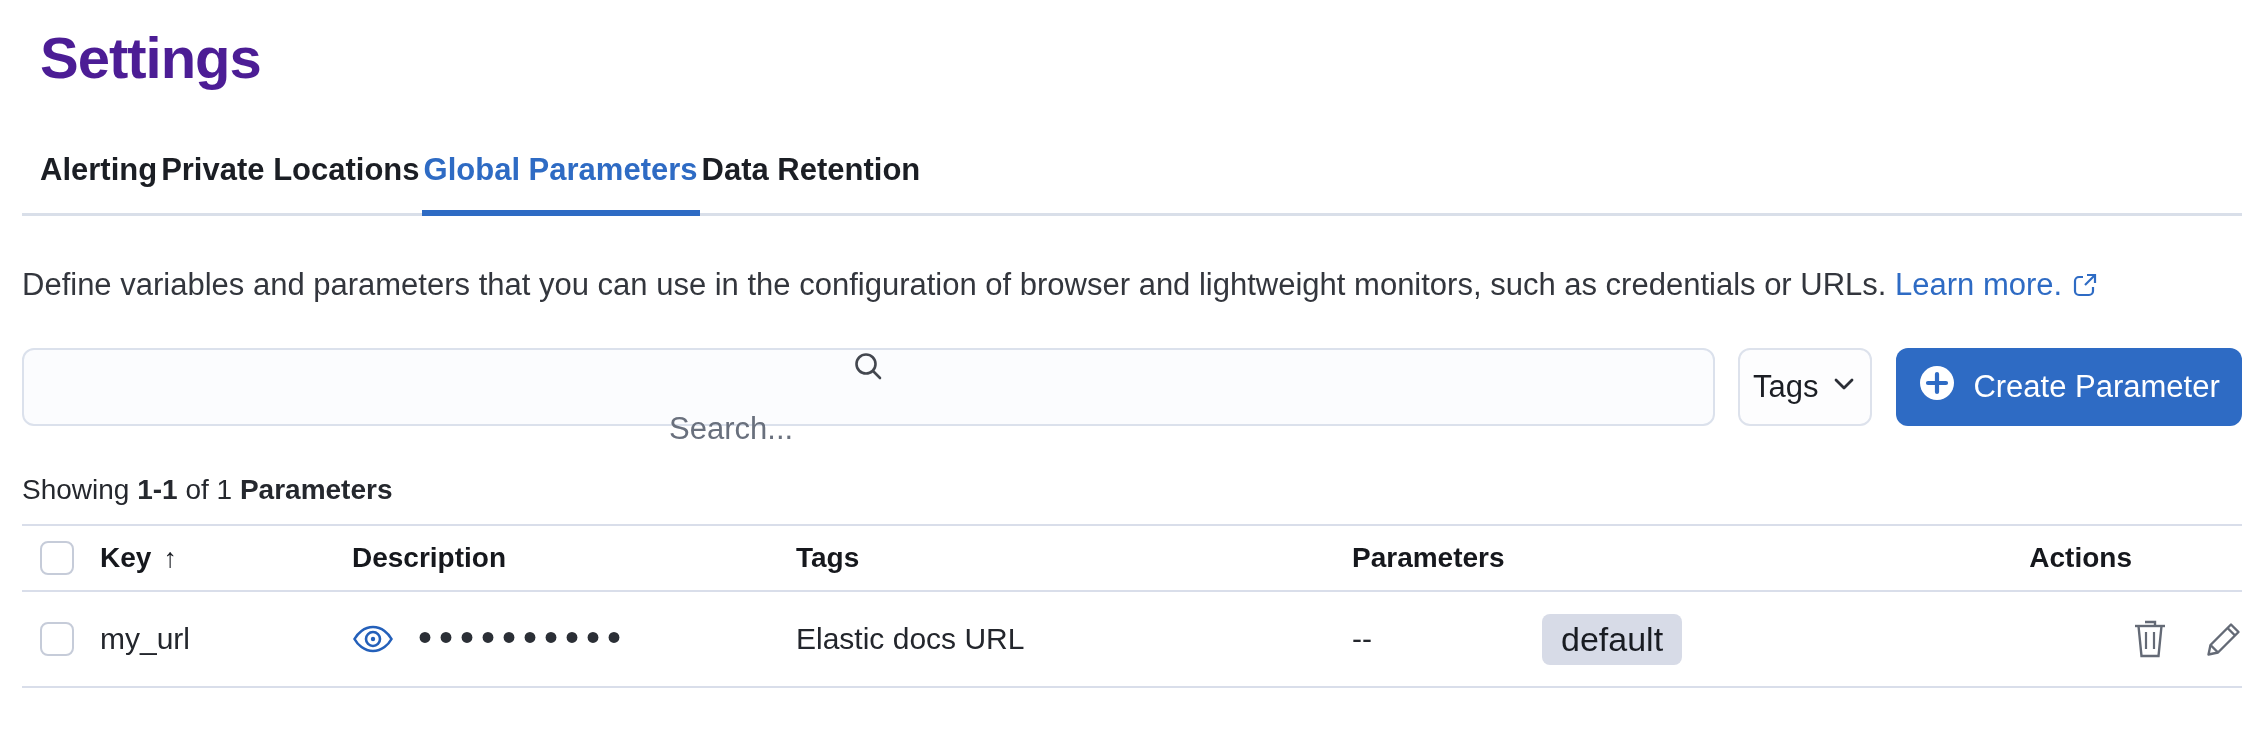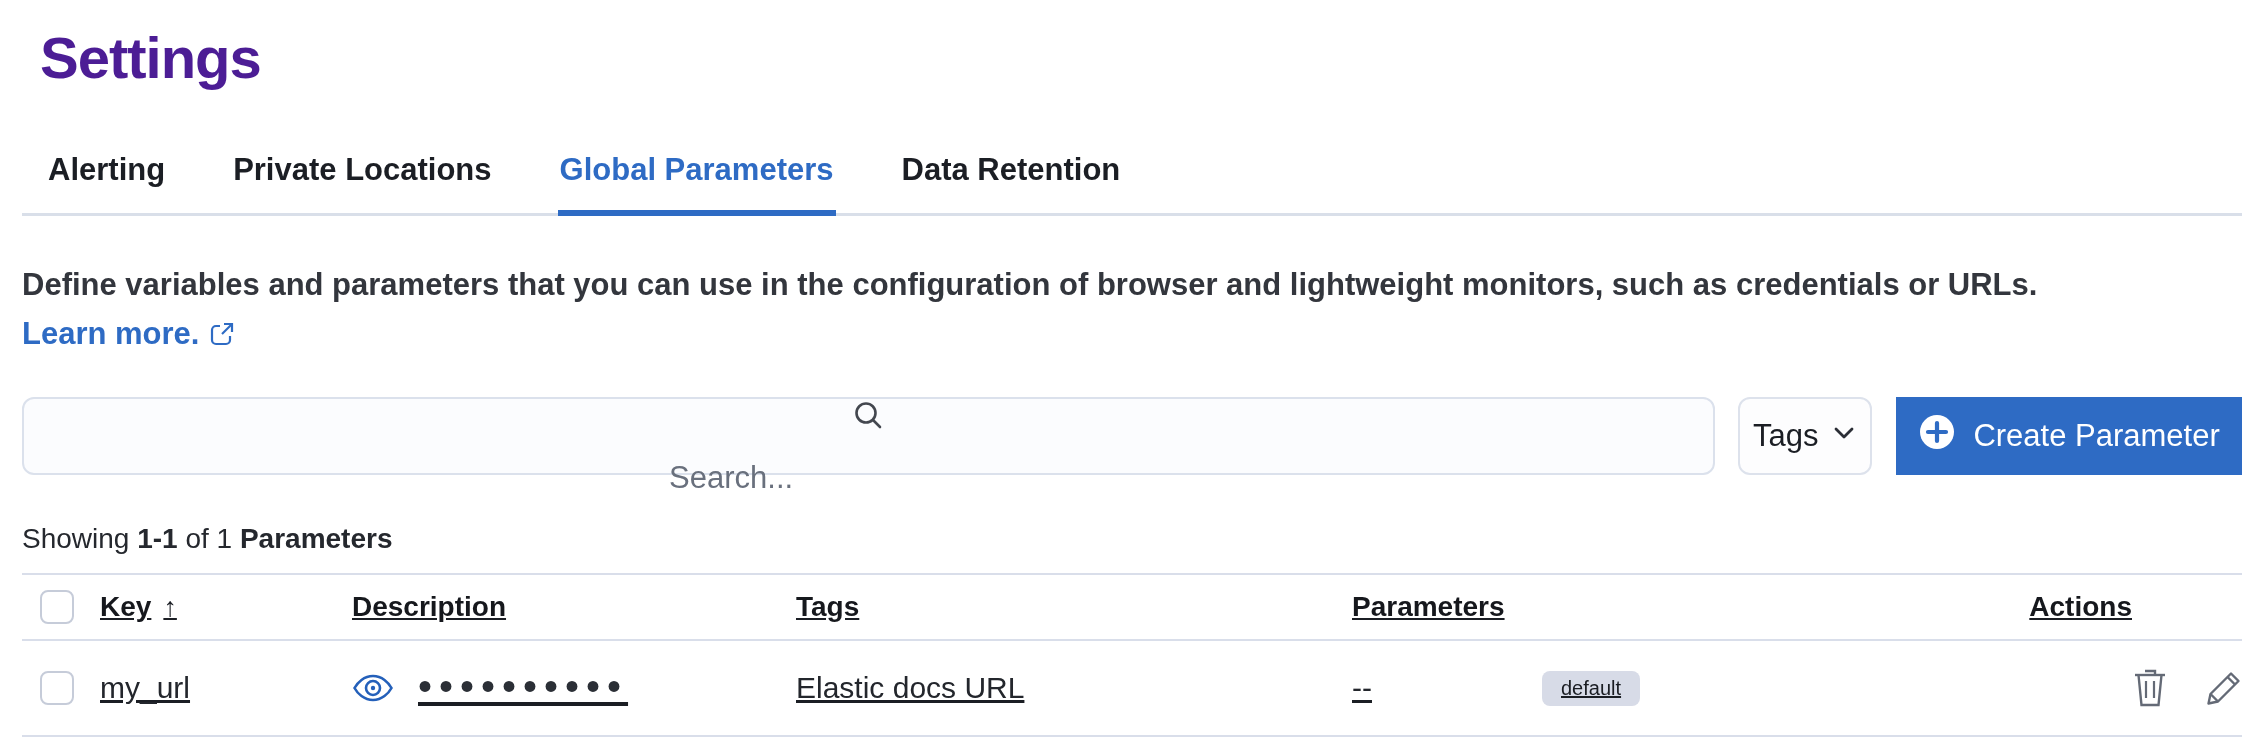--- a/index.html
+++ b/index.html
@@ -13,35 +13,34 @@
 
   
   .page-title{
     margin:22px 0 0 18px;
     font-size:58px;font-weight:700;letter-spacing:-1px;color:#4c1d95;
     line-height:72px;
   }
 
   
   .tabs-wrap{margin-top:58px;}
-  .tabs{display:flex;gap:64px;margin-left:24px;}
+  .tabs{display:flex;margin-left:16px;}
   .tab{
     font-size:31px;font-weight:700;color:#1b1e24;
     padding:0 2px 22px 2px;border-bottom:6px solid transparent;cursor:pointer;
     white-space:nowrap;
   }
   .tab.active{color:#2e6bc4;border-bottom-color:#2e6bc4;}
   .tabs-divider{height:3px;background:#d9dfe9;margin-top:-3px;}
 
   
   .description{
     margin-top:44px;
     font-size:31px;line-height:49px;color:#33363d;
     max-width:2200px;
-    font-weight:bold;
   }
   .learn-link{color:#2e6bc4;text-decoration:none;cursor:pointer;white-space:nowrap;}
   .ext-icon{display:inline-block;vertical-align:-3px;margin-left:10px;}
 
   
   .toolbar{display:flex;align-items:stretch;margin-top:36px;height:78px;gap:0;}
   .search-box{
     width:1694px;box-sizing:border-box;
     border:2px solid #dbe1ec;background:#fbfcfe;border-radius:12px;
     display:flex;align-items:center;padding:0 26px;gap:22px;flex-direction:column;
@@ -53,32 +52,32 @@
   }
   .search-box input::placeholder{color:#69707d;}
   .tags-btn{
     margin-left:23px;width:134px;box-sizing:border-box;
     border:2px solid #dde2ec;background:#fdfdfe;border-radius:12px;
     display:flex;align-items:center;justify-content:center;gap:13px;
     font-size:31px;color:#1b1e24;cursor:pointer;
   }
   .create-btn{
     margin-left:24px;width:346px;box-sizing:border-box;
-    background:#2e6bc4;border:none;border-radius:0;
+    background:#2e6bc4;border:none;border-radius:12px;
     display:flex;align-items:center;justify-content:center;gap:17px;
     font-family:"Liberation Sans", sans-serif;
     font-size:31px;font-weight:500;color:#ffffff;cursor:pointer;
   }
 
   
   .summary{margin-top:48px;font-size:28px;color:#25282e;}
   .summary b{font-weight:700;}
 
   
-  .table{margin-top:18px;border-top:2px solid #d9deea;text-decoration:underline;}
+  .table{margin-top:18px;border-top:2px solid #d9deea;}
   .t-row{
     display:grid;
     grid-template-columns:60px 252px 444px 556px 190px 590px 1fr;
     align-items:center;
     padding:0 8px 0 18px;
     border-bottom:2px solid #d9deea;
   }
   .t-head{height:64px;font-size:28px;font-weight:700;color:#16181d;}
   .t-body{height:94px;font-size:30px;color:#23262c;}
   .cell{display:flex;align-items:center;}
@@ -89,21 +88,21 @@
     border:2px solid #c6ccd9;border-radius:8px;background:#fff;cursor:pointer;
   }
   .value-cell{gap:24px;}
   .eye-btn{background:none;border:none;padding:0;cursor:pointer;display:flex;align-items:center;}
   .dots{
     font-size:40px;letter-spacing:7px;color:#2b2f36;line-height:1;
     transform:translateY(-2px);
   }
   .badge{
     background:#d7dbe7;color:#191c22;
-    font-size:20px;padding:6px 19px;border-radius:8px;display:inline-block;
+    font-size:34px;padding:6px 19px;border-radius:8px;display:inline-block;
   }
   .actions-cell{gap:36px;}
   .icon-btn{background:none;border:none;padding:0;cursor:pointer;display:flex;align-items:center;}
 </style>
 </head>
 <body>
 
 <div class="page">
 
   <h1 class="page-title">Settings</h1>

